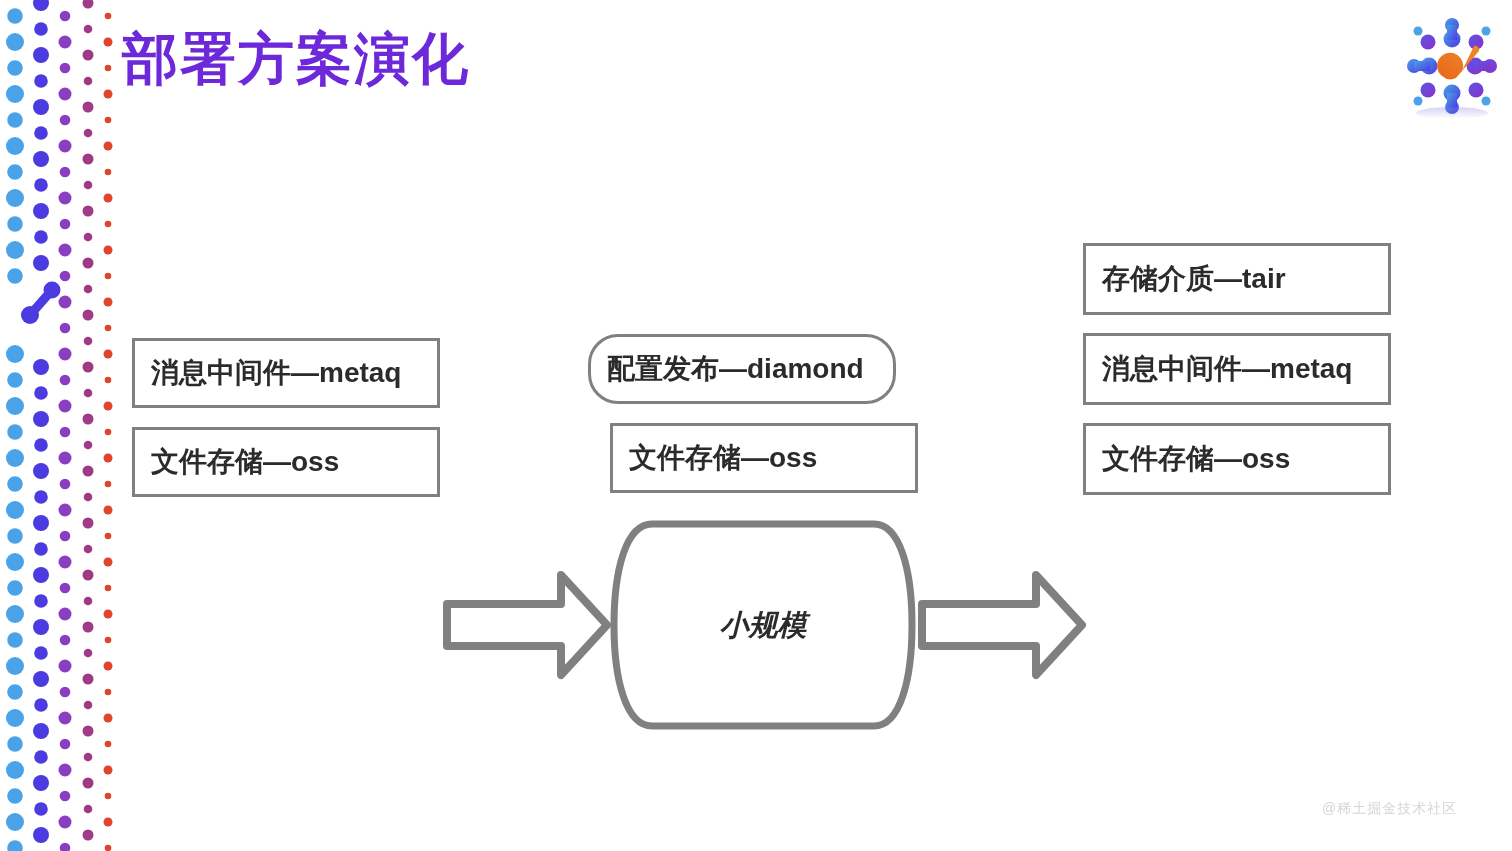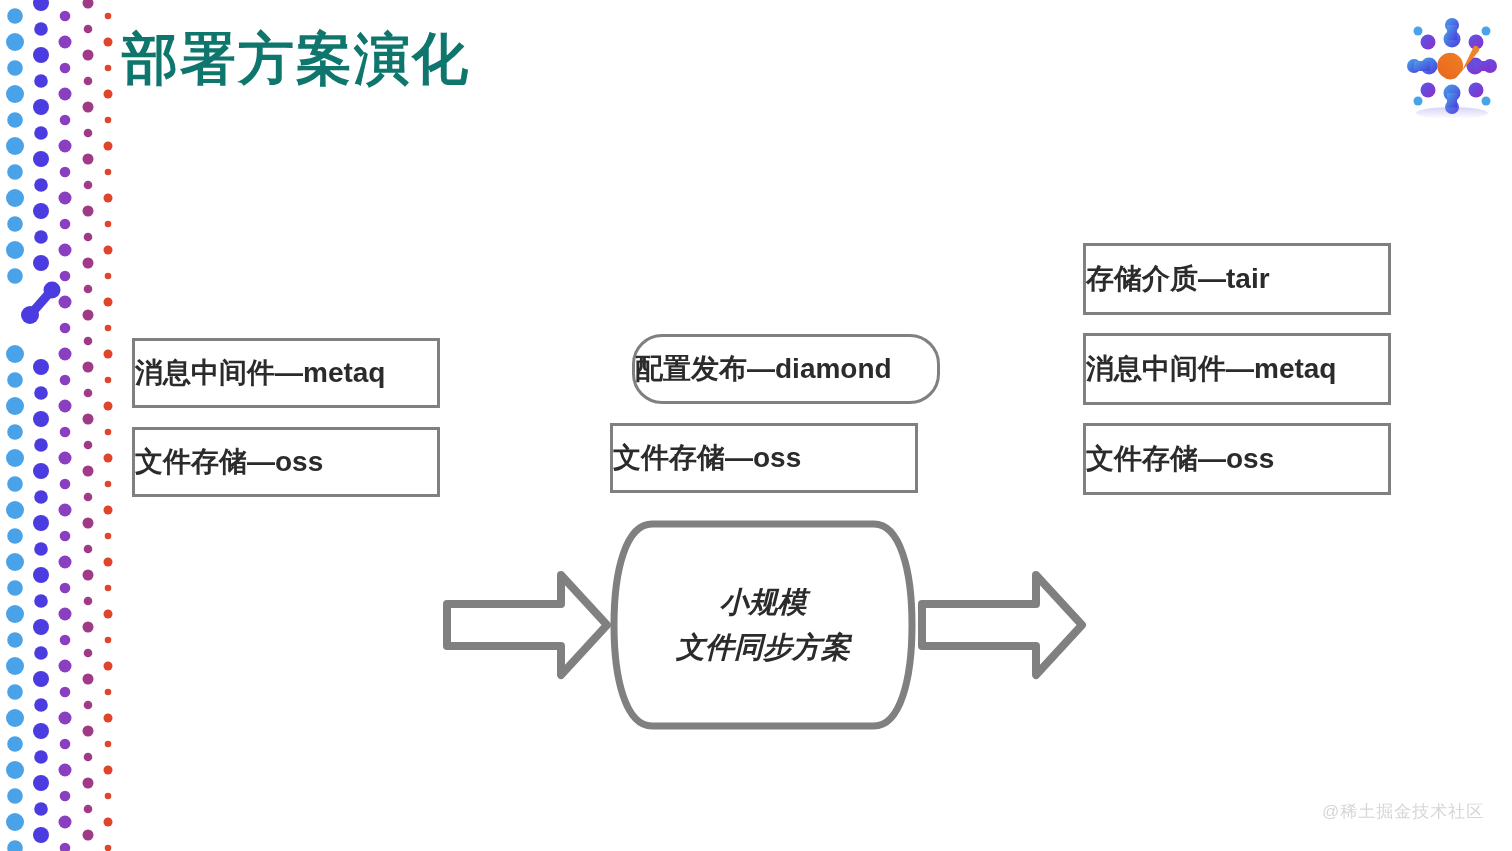--- a/index.html
+++ b/index.html
@@ -9,35 +9,36 @@
   }
   #slide{position:absolute;left:0;top:0;width:1512px;height:851px;background:#ffffff;overflow:hidden;}
 
   
   #dot-strip{position:absolute;left:0;top:0;width:122px;height:851px;}
   #dot-strip svg{display:block;}
 
   
   #title{
     position:absolute;left:122px;top:28px;
-    font-size:56px;font-weight:bold;color:#0f766e;
+    font-size:56px;font-weight:bold;color:#6d28d9;
     letter-spacing:2px;line-height:1.1;white-space:nowrap;
   }
 
   
   #logo{position:absolute;left:1404px;top:14px;width:96px;height:104px;}
   #logo svg{display:block;}
 
   
   .tag-box{
     position:absolute;
     box-sizing:border-box;
     background:#ffffff;
     border:3px solid #808080;
     display:flex;align-items:center;
+    padding-left:16px;
   }
   .tag-box .tag-label{
     font-size:28px;font-weight:bold;color:#2b2b2b;
     white-space:nowrap;line-height:1;
   }
 
   
   .capsule{position:absolute;}
   .capsule svg{display:block;position:absolute;left:0;top:0;}
   .capsule .cap-text{
@@ -47,21 +48,21 @@
     text-align:center;pointer-events:none;
   }
 
   
   .block-arrow{position:absolute;}
   .block-arrow svg{display:block;}
 
   
   #watermark{
     position:absolute;left:1322px;top:800px;
-    font-size:17px;color:#d6d6d6;white-space:nowrap;letter-spacing:1px;
+    font-size:14px;color:#d6d6d6;white-space:nowrap;letter-spacing:1px;
   }
 </style>
 </head>
 <body>
 
 <div id="slide">
 
   <div id="dot-strip">
     <svg width="122" height="851" viewBox="0 0 122 851" xmlns="http://www.w3.org/2000/svg">
       <g id="dots">
@@ -302,21 +303,21 @@
     </svg>
   </div>
 
   <div class="tag-box" style="left:132px;top:338px;width:308px;height:70px;">
     <span class="tag-label">消息中间件—metaq</span>
   </div>
   <div class="tag-box" style="left:132px;top:427px;width:308px;height:70px;">
     <span class="tag-label">文件存储—oss</span>
   </div>
 
-  <div class="tag-box" style="left:632px;top:334px;width:308px;height:70px;border-radius:30px;">
+  <div class="tag-box" style="left:588px;top:334px;width:308px;height:70px;border-radius:30px;">
     <span class="tag-label">配置发布—diamond</span>
   </div>
   <div class="tag-box" style="left:610px;top:423px;width:308px;height:70px;">
     <span class="tag-label">文件存储—oss</span>
   </div>
 
   <div class="tag-box" style="left:1083px;top:243px;width:308px;height:72px;">
     <span class="tag-label">存储介质—tair</span>
   </div>
   <div class="tag-box" style="left:1083px;top:333px;width:308px;height:72px;">
@@ -332,21 +333,20 @@
       <path d="M4 37 H118 V8 L164 58 L118 108 V79 H4 Z" fill="#ffffff" stroke="#808080" stroke-width="8" stroke-linejoin="round"></path>
     </svg>
   </div>
 
   <div class="capsule" style="left:608px;top:518px;width:310px;height:214px;font-style:italic;">
     <svg width="310" height="214" viewBox="0 0 310 214" xmlns="http://www.w3.org/2000/svg">
       <path d="M44 6 H266 C292 6 304 52 304 107 C304 162 292 208 266 208 H44 C18 208 6 162 6 107 C6 52 18 6 44 6 Z" fill="#ffffff" stroke="#808080" stroke-width="7" stroke-linejoin="round"></path>
     </svg>
     <div class="cap-text">
       <span>小规模</span>
-      <span>文件同步方案</span>
     </div>
   </div>
 
   <div class="block-arrow" style="left:918px;top:567px;width:170px;height:116px;">
     <svg width="170" height="116" viewBox="0 0 170 116" xmlns="http://www.w3.org/2000/svg">
       <path d="M4 37 H118 V8 L164 58 L118 108 V79 H4 Z" fill="#ffffff" stroke="#808080" stroke-width="8" stroke-linejoin="round"></path>
     </svg>
   </div>
 
 

